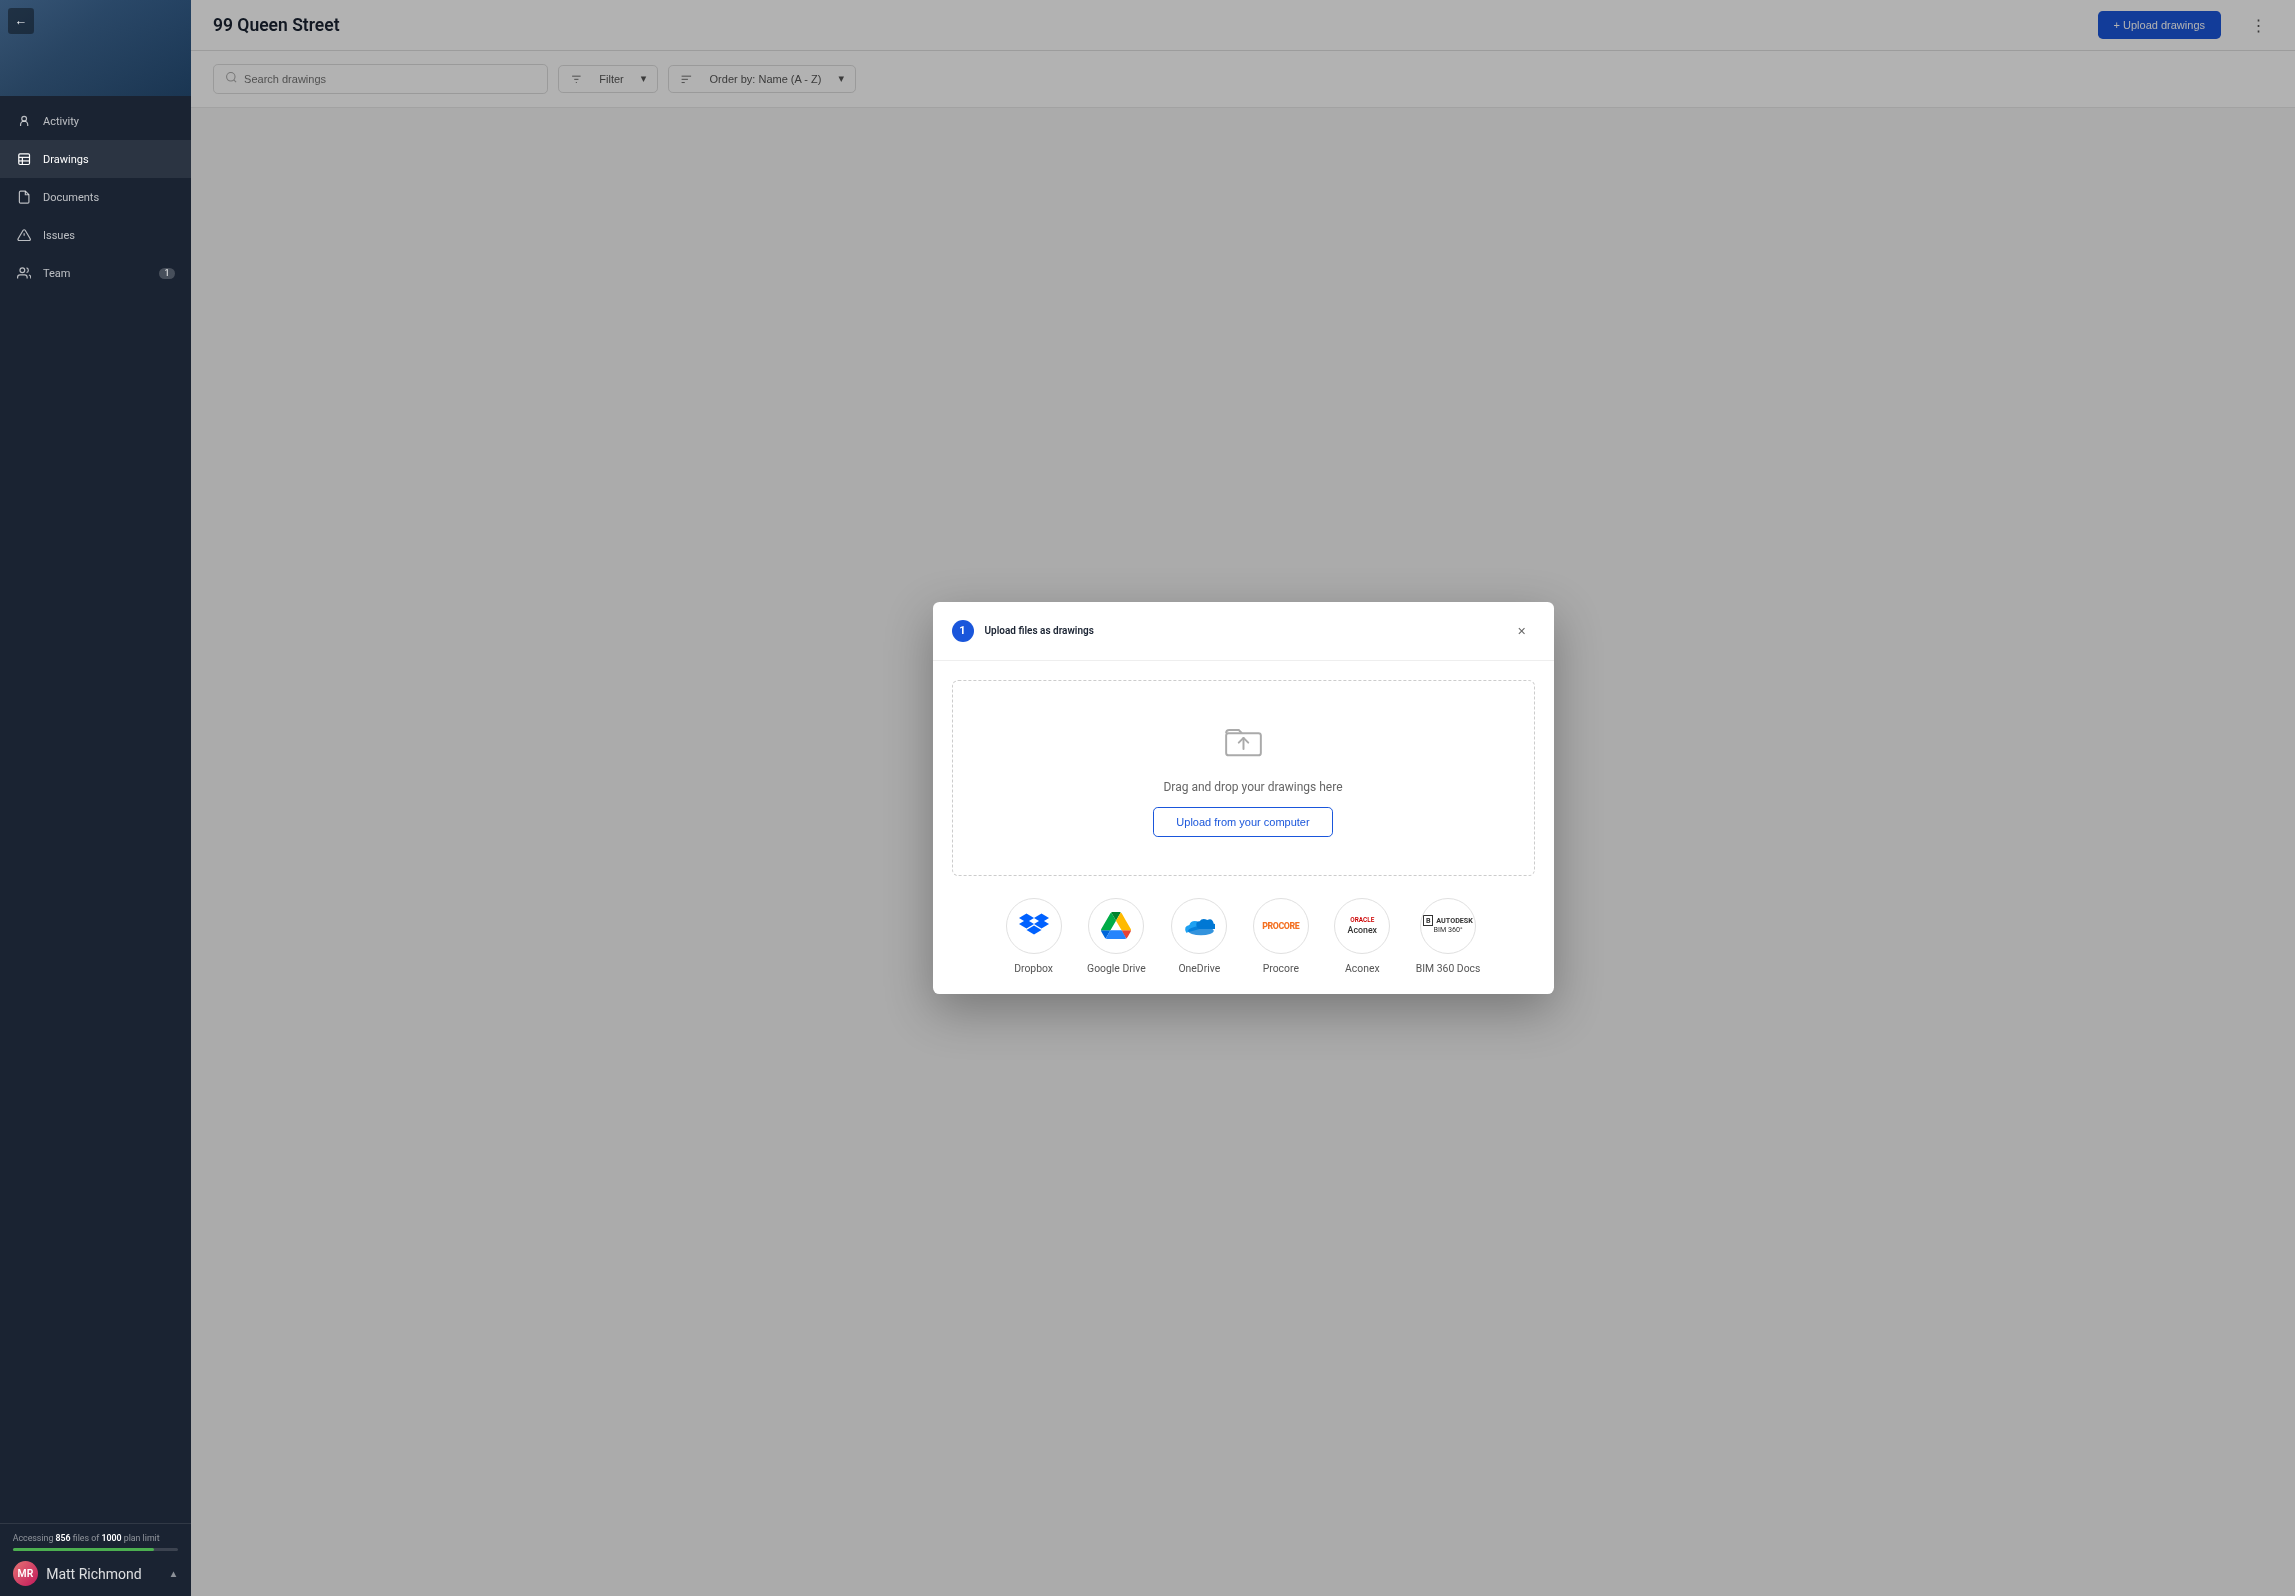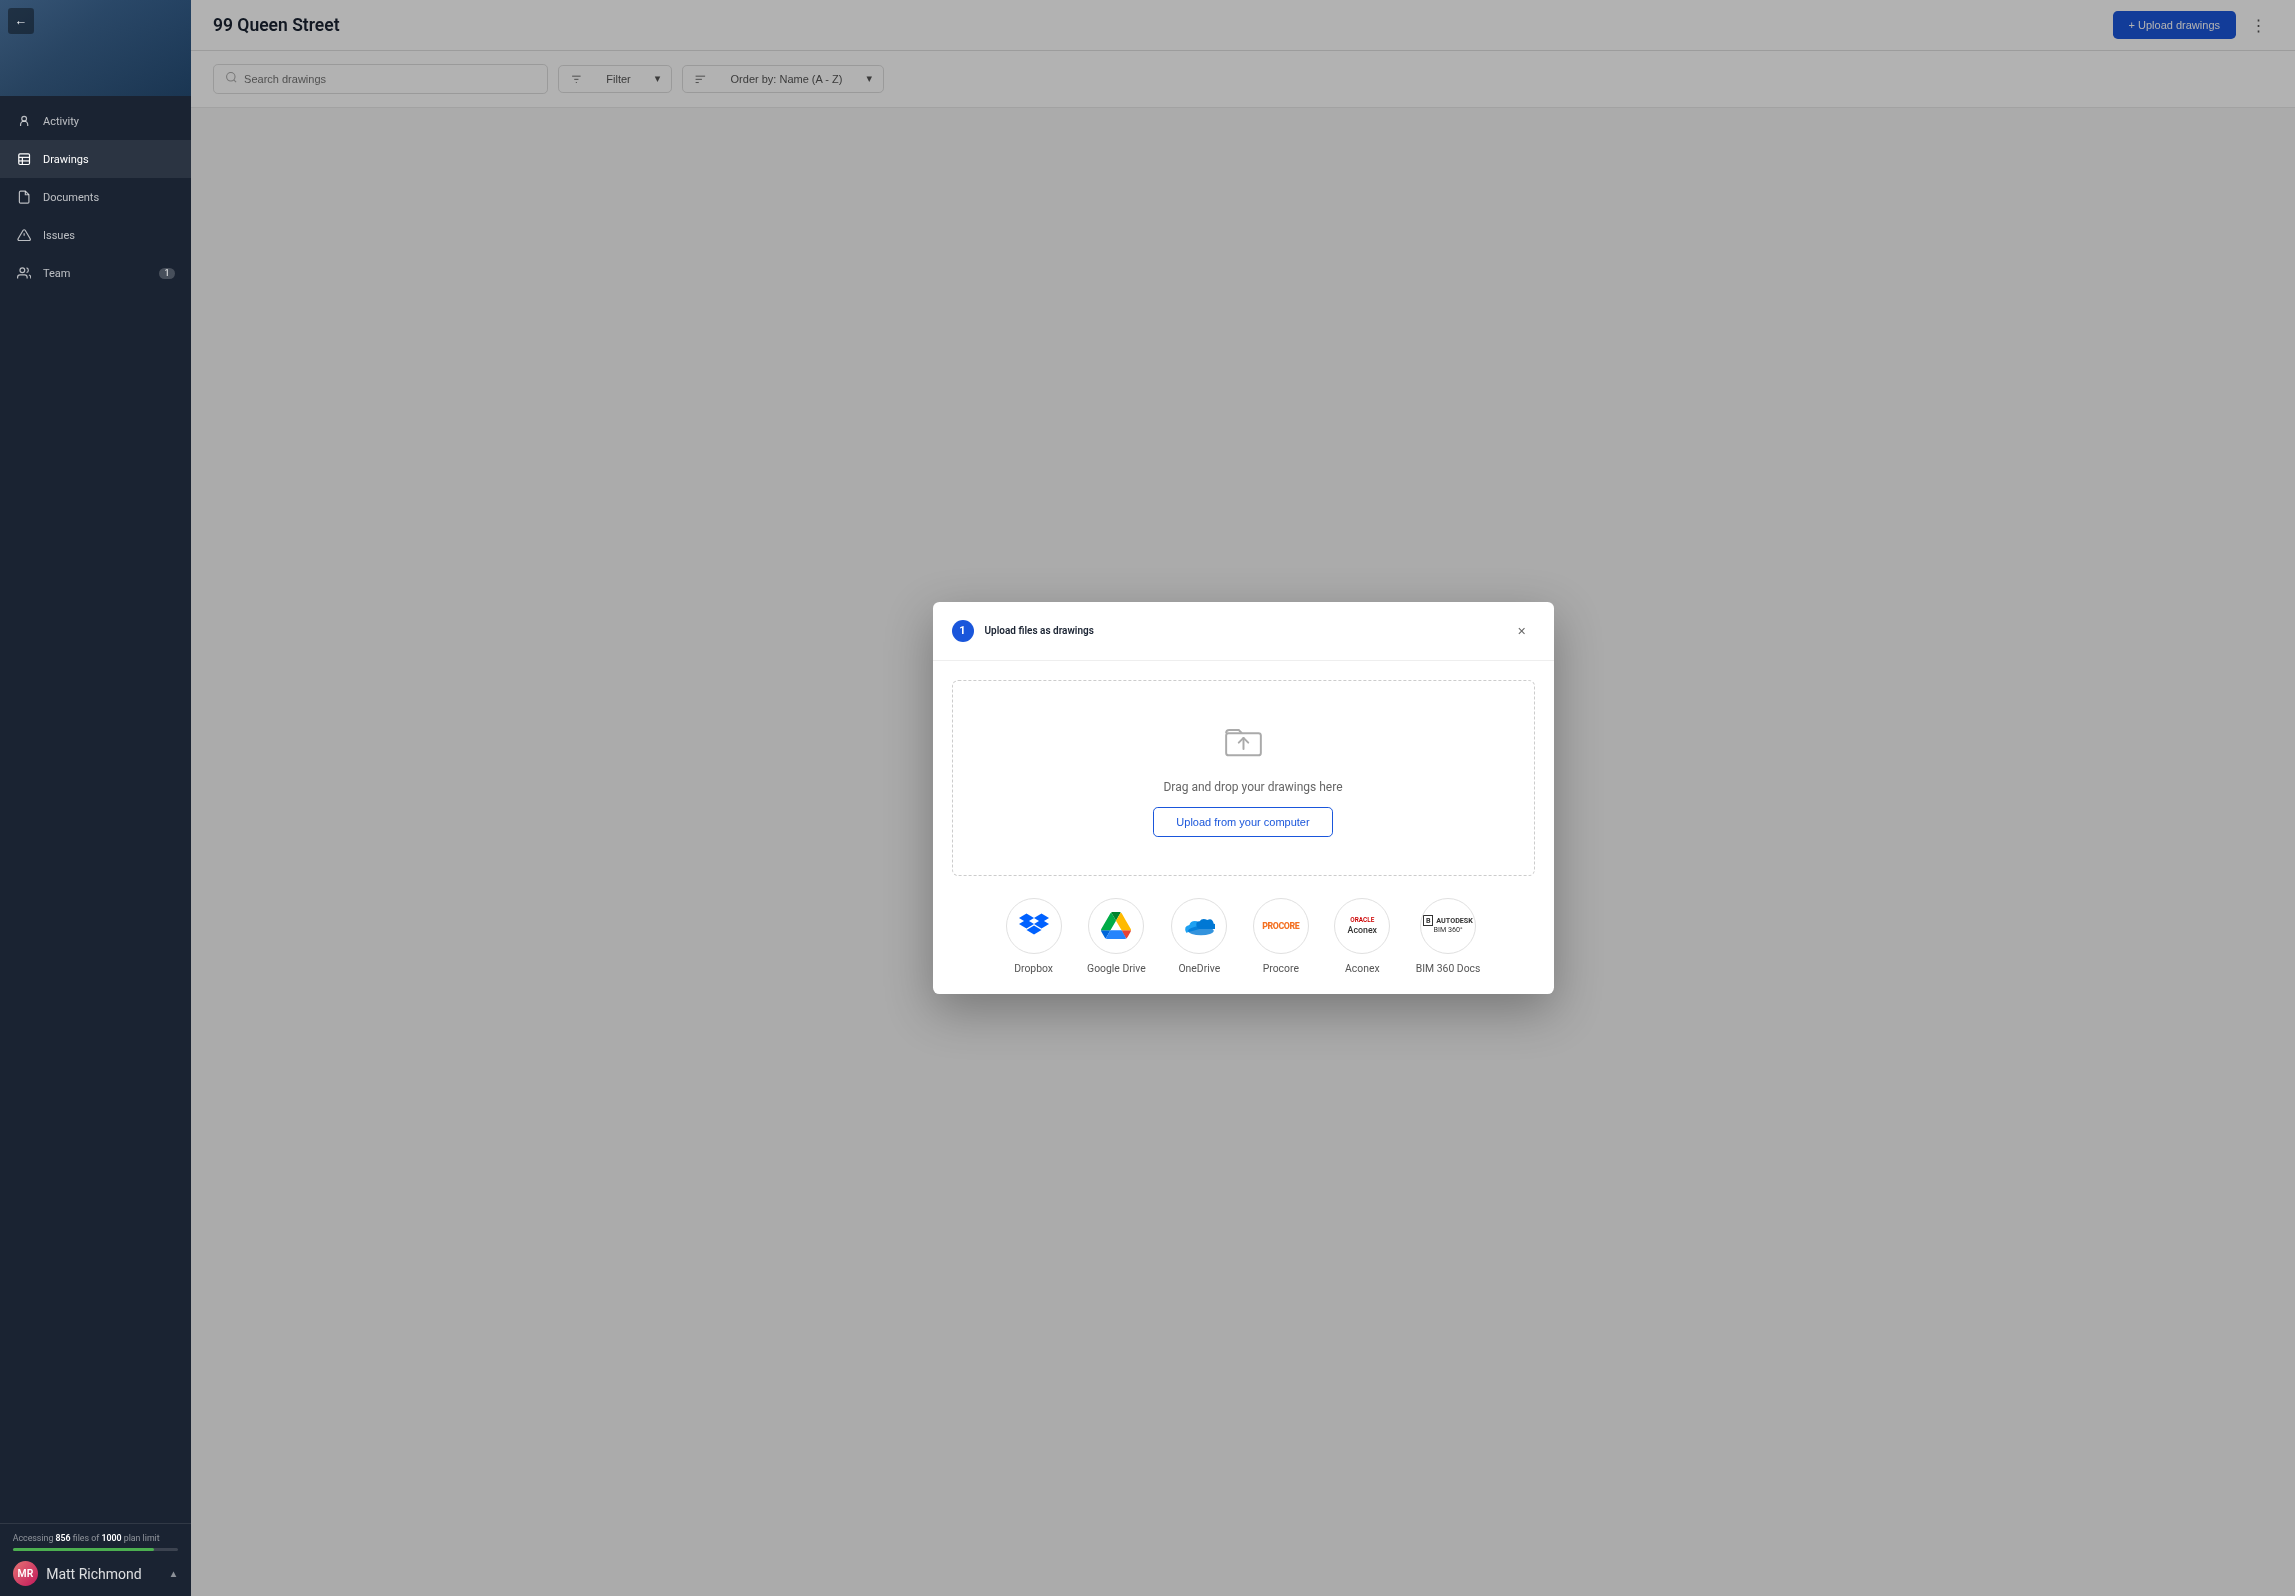--- a/index.html
+++ b/index.html
@@ -140,21 +140,21 @@
       display: flex;
       align-items: center;
       justify-content: space-between;
       border-bottom: 0.8px solid #e0e0e0;
     }
     .page-title {
       font-size: 17.5px;
       font-weight: 600;
       color: #1a2332;
     }
-    .header-actions { display: flex; align-items: center; gap: 8px; }
+    .header-actions { display: flex; align-items: center; gap: 23px; }
     .upload-btn {
       background: #1a56db;
       color: white;
       border: none;
       padding: 8px 16px;
       border-radius: 4.8px;
       font-size: 11px;
       font-weight: 500;
       cursor: pointer;
       display: flex;
@@ -198,21 +198,21 @@
       border: none;
       outline: none;
       font-size: 11px;
       color: #888;
       width: 100%;
       background: transparent;
     }
     .filter-btn, .order-btn {
       display: flex;
       align-items: center;
-      gap: 24px;
+      gap: 17px;
       border: 0.8px solid #ddd;
       border-radius: 4.8px;
       padding: 6.4px 11px;
       background: white;
       font-size: 11px;
       color: #555;
       cursor: pointer;
     }
 
     

